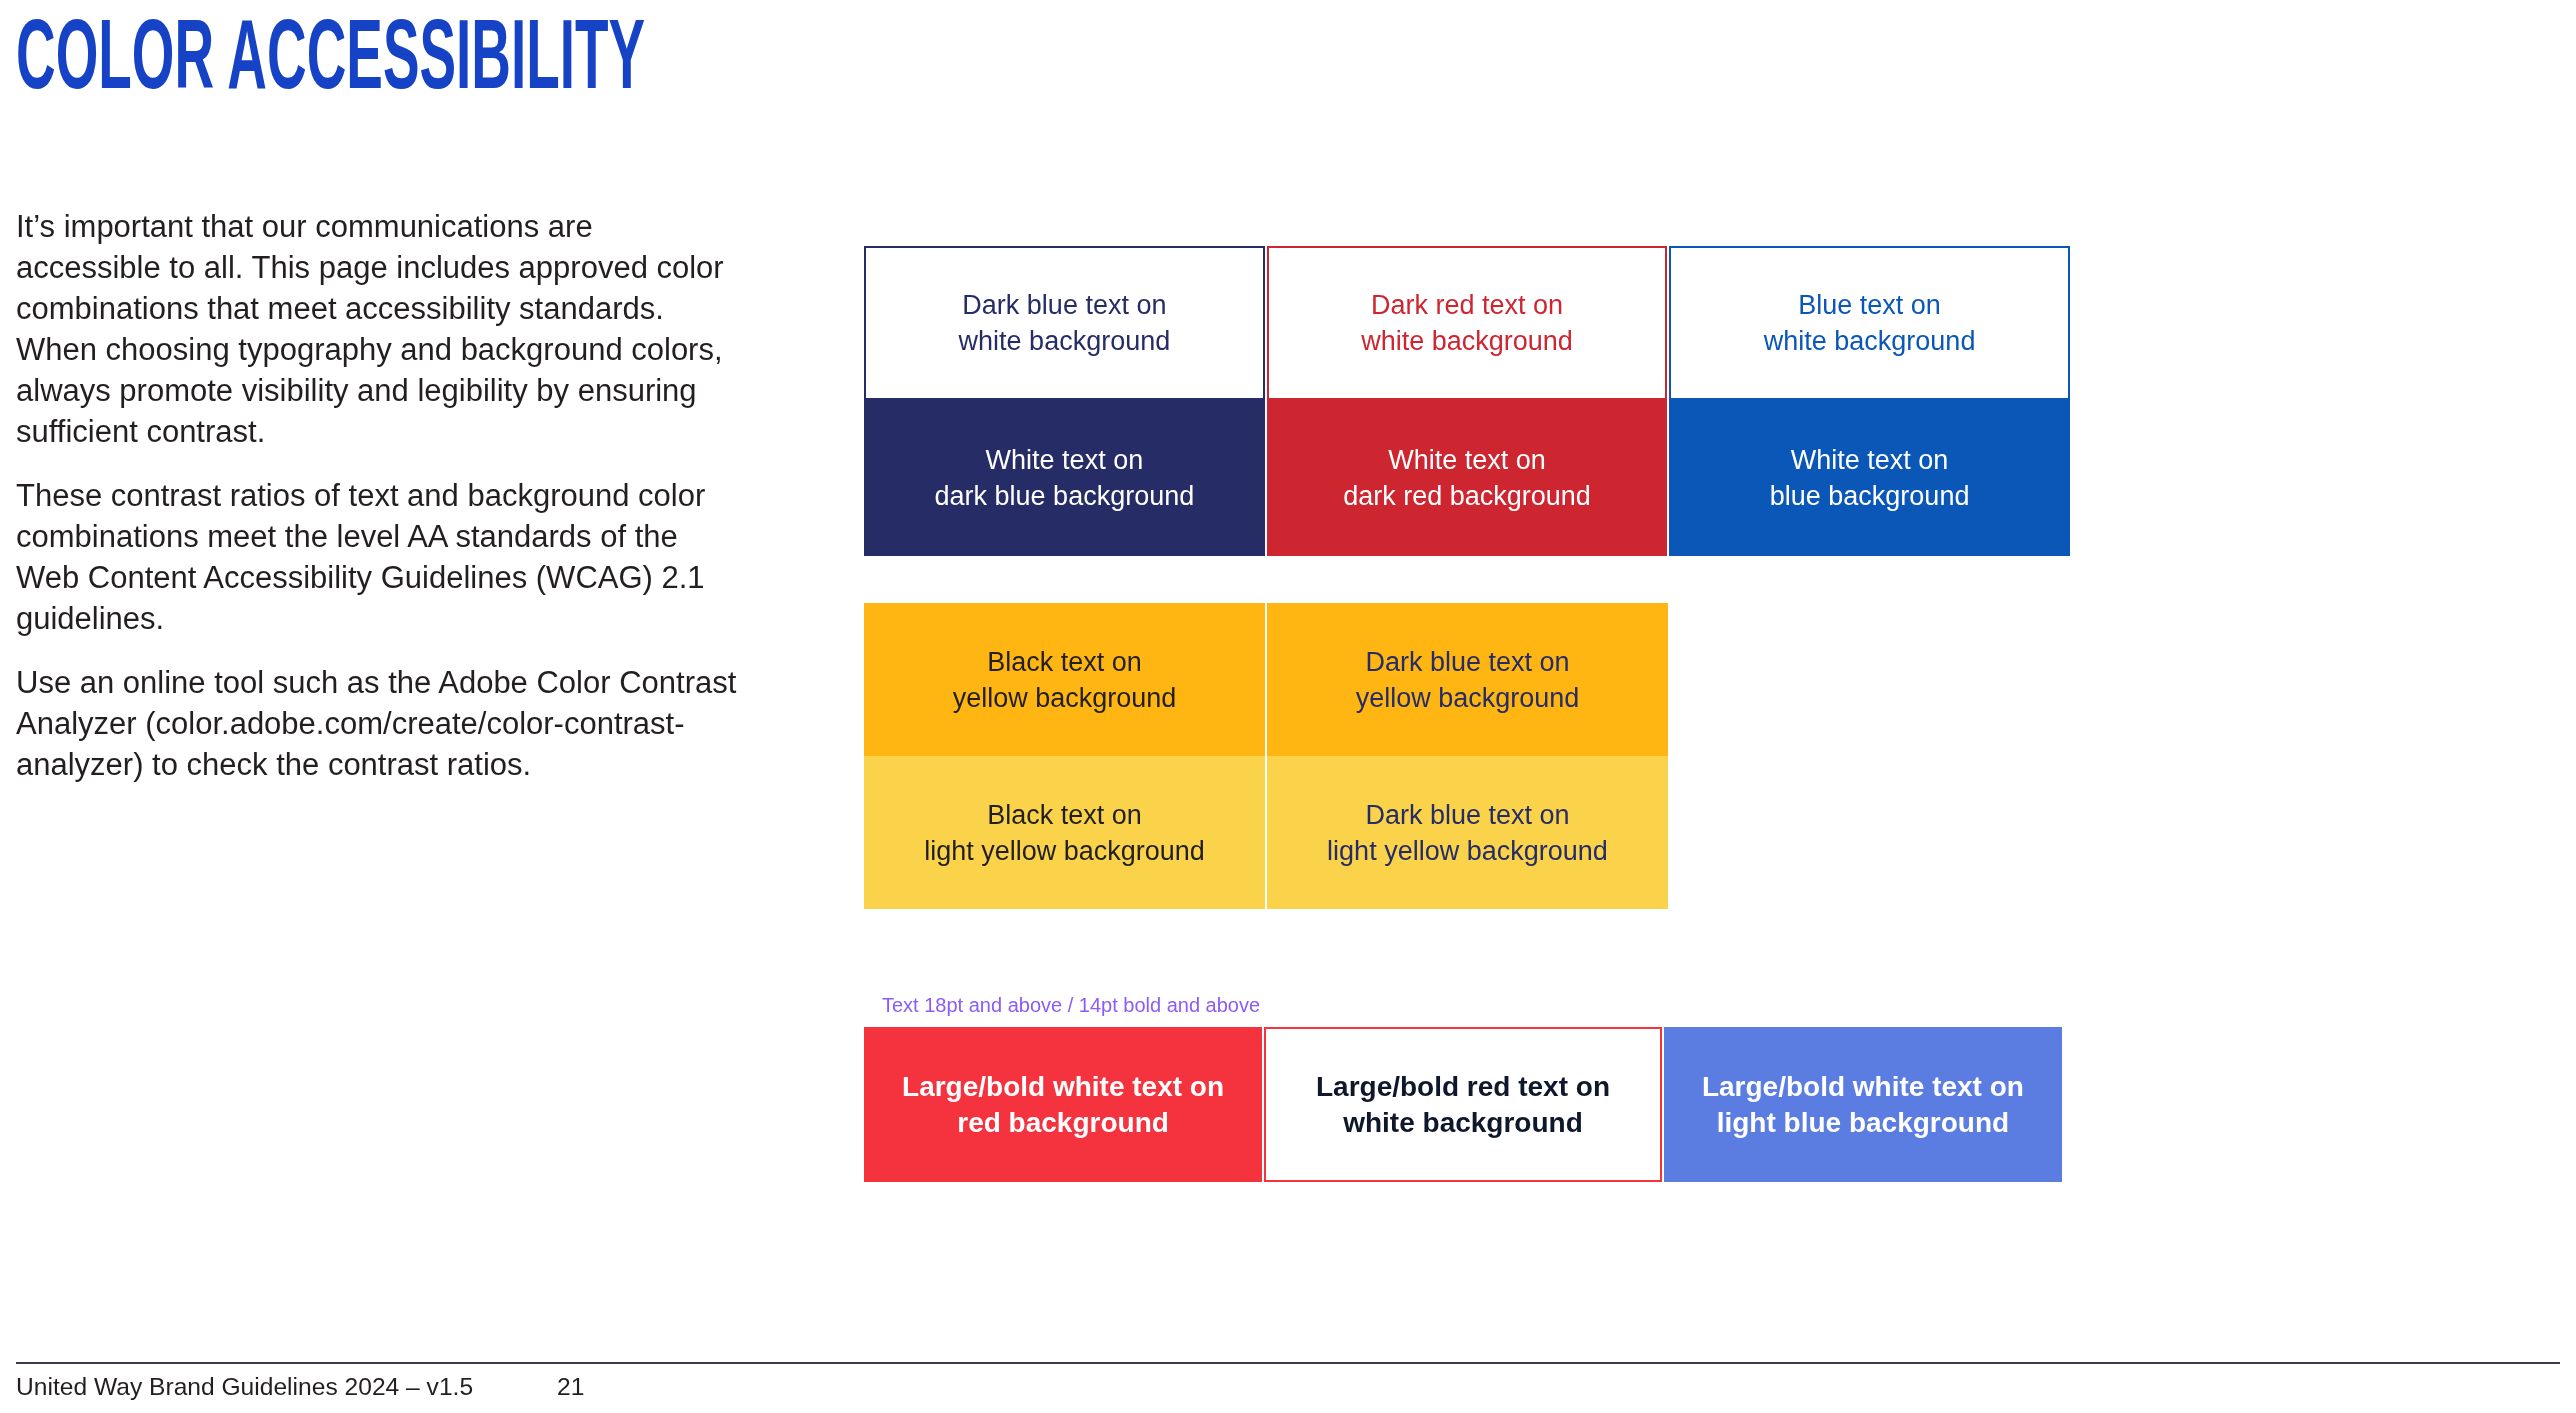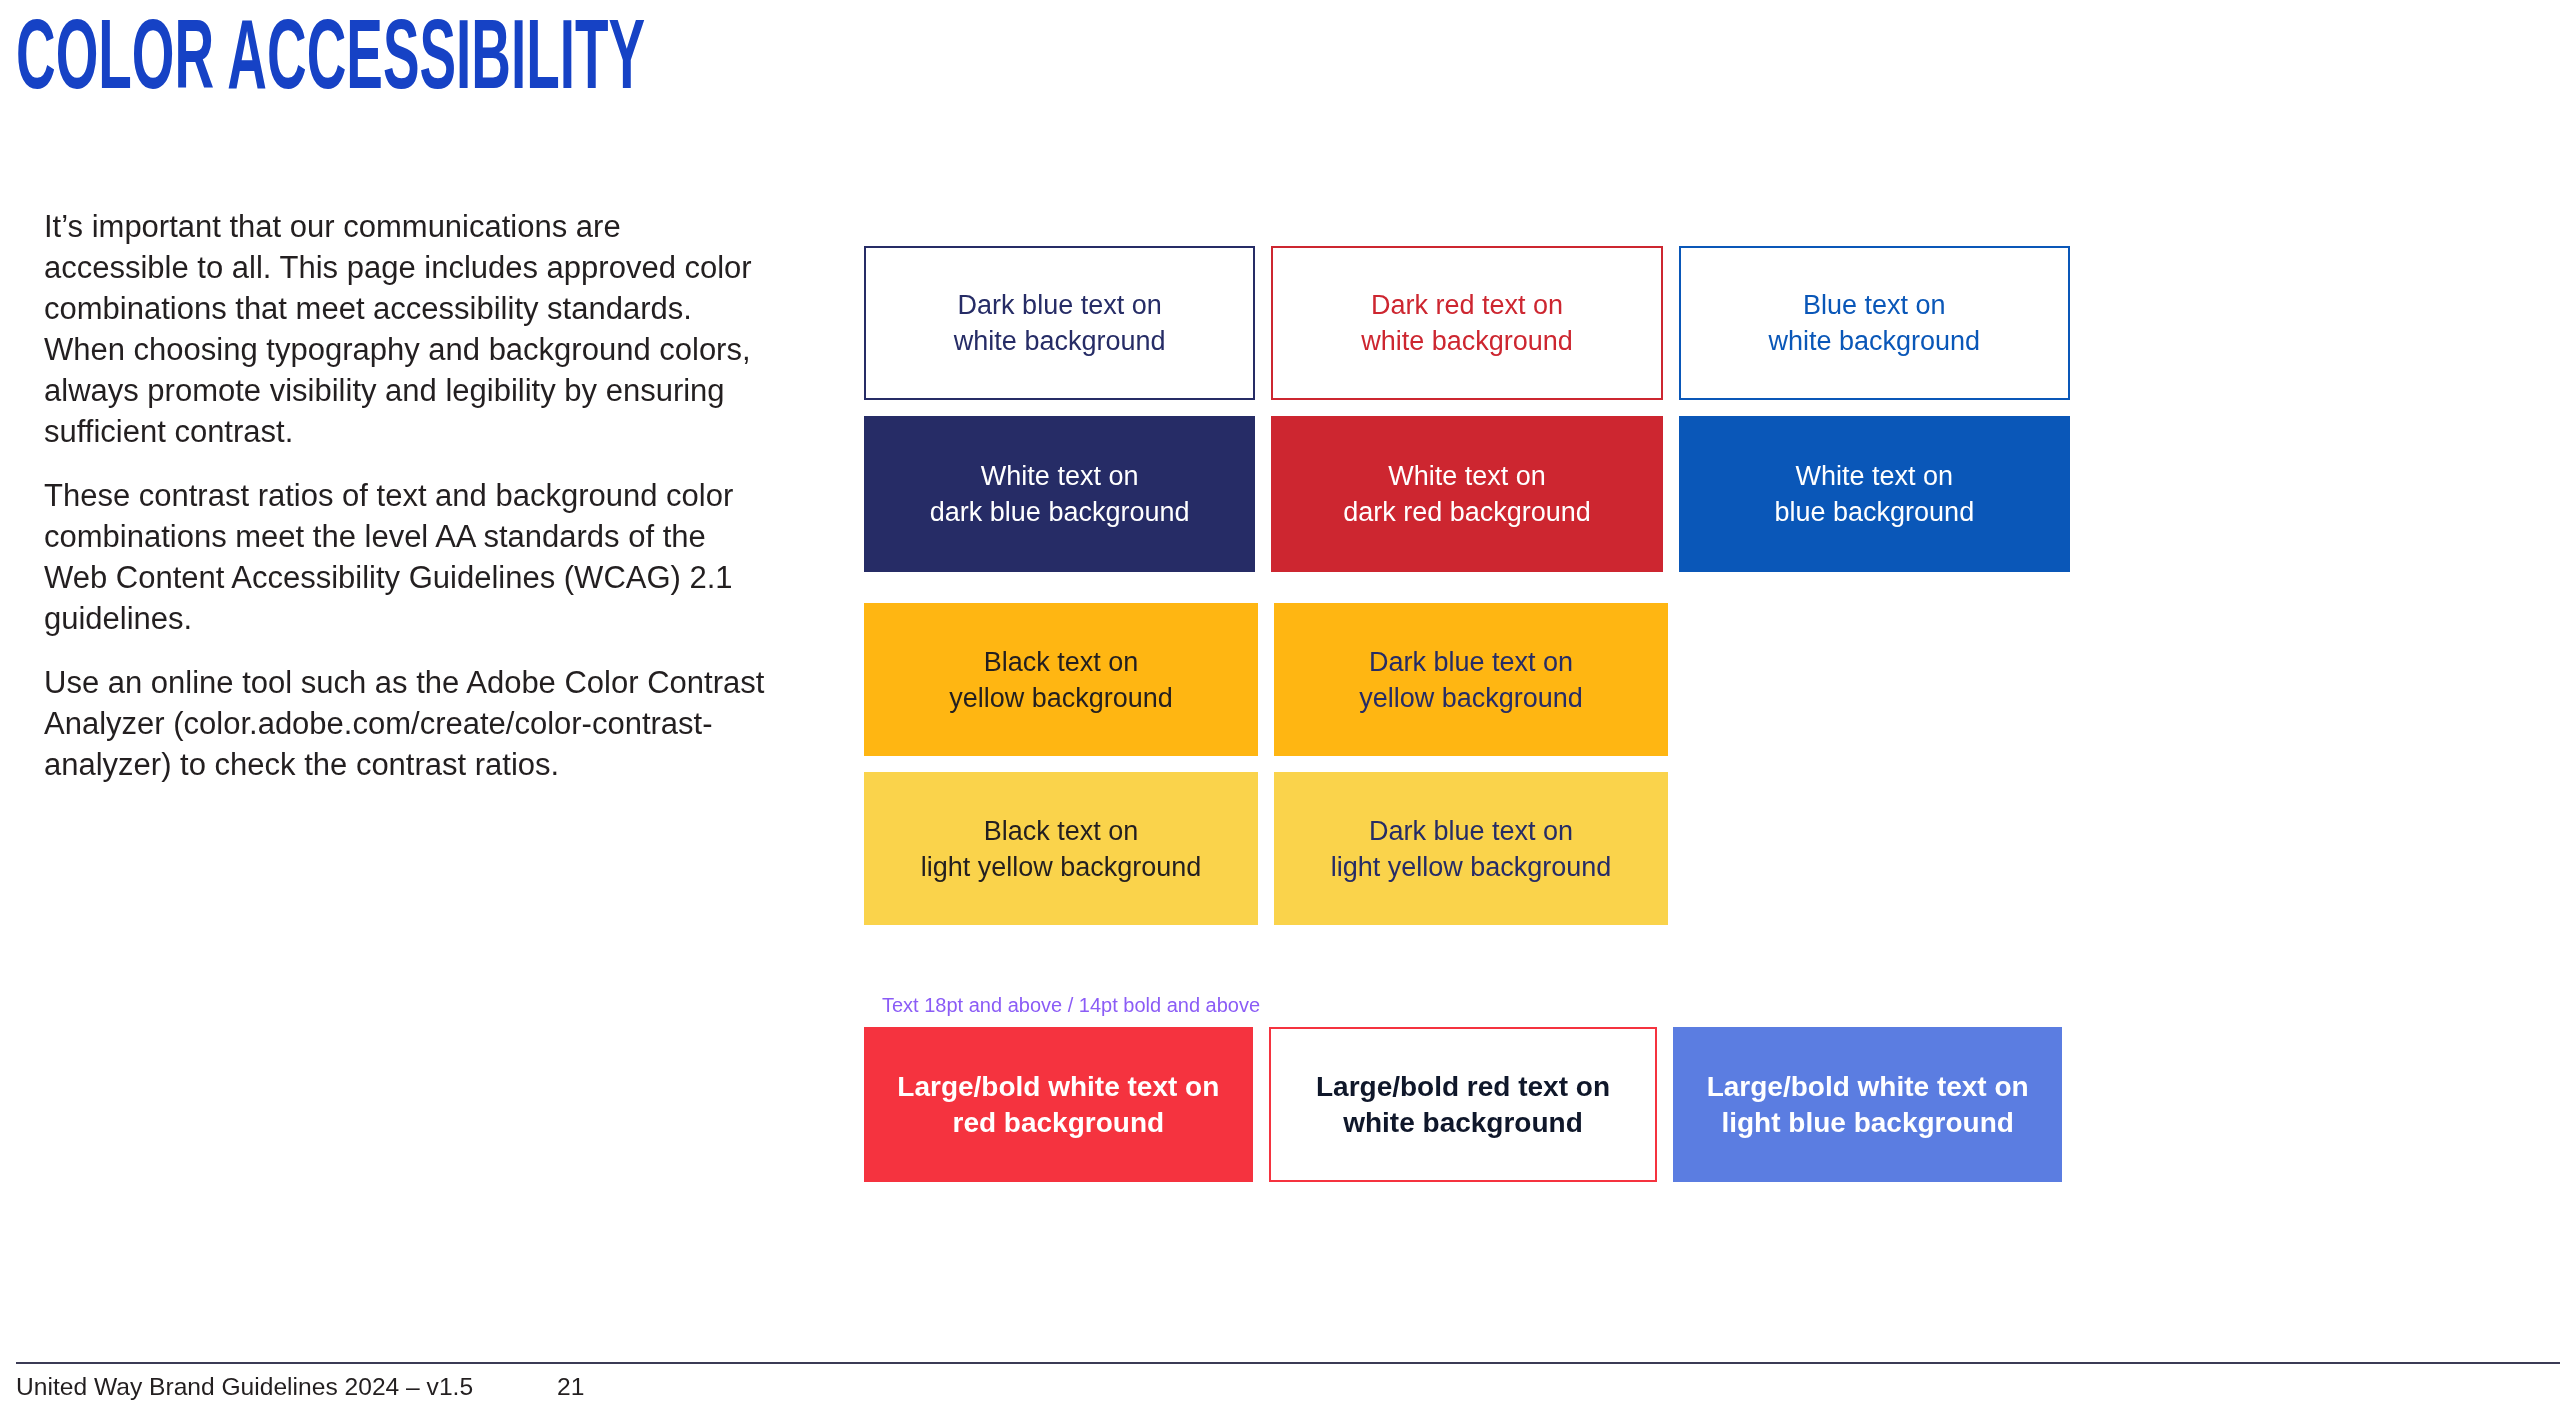--- a/index.html
+++ b/index.html
@@ -29,29 +29,27 @@
     transform-origin: left top;
     white-space: nowrap;
   }
   .intro {
     position: absolute;
     left: 16px;
     top: 206px;
     width: 723px;
     font-size: 31px;
     line-height: 41px;
-    margin-left: 28px;
   }
   .intro p { margin: 0 0 23px 0; }
   .grid {
     position: absolute;
     display: grid;
     column-gap: 1.8px;
     row-gap: 0px;
-    gap: 16px;
   }
   .grid-primary {
     left: 864px;
     top: 246px;
     width: 1206px;
     grid-template-columns: repeat(3, 1fr);
     grid-template-rows: 154px 156px;
   }
   .grid-yellow {
     left: 864px;

